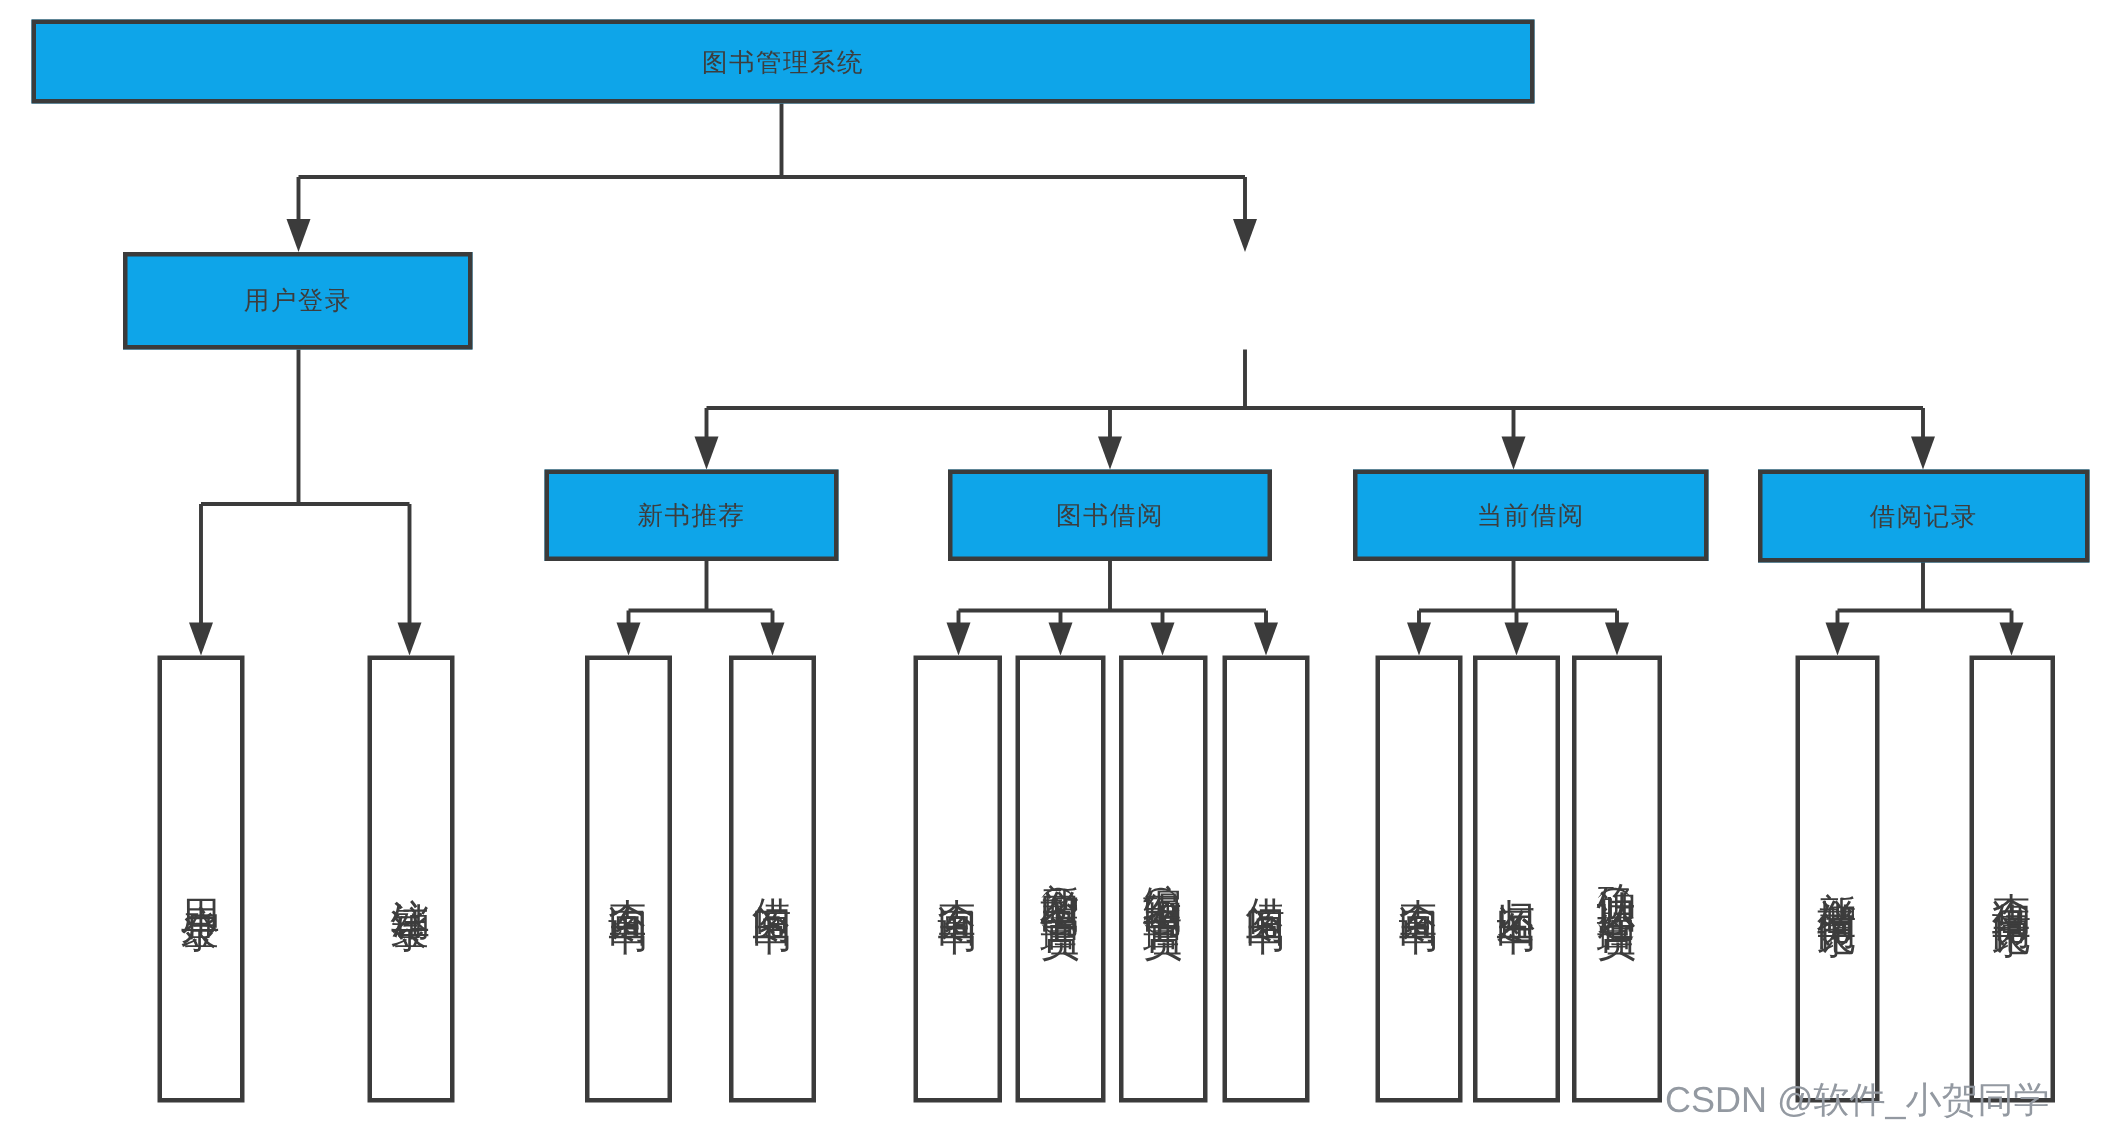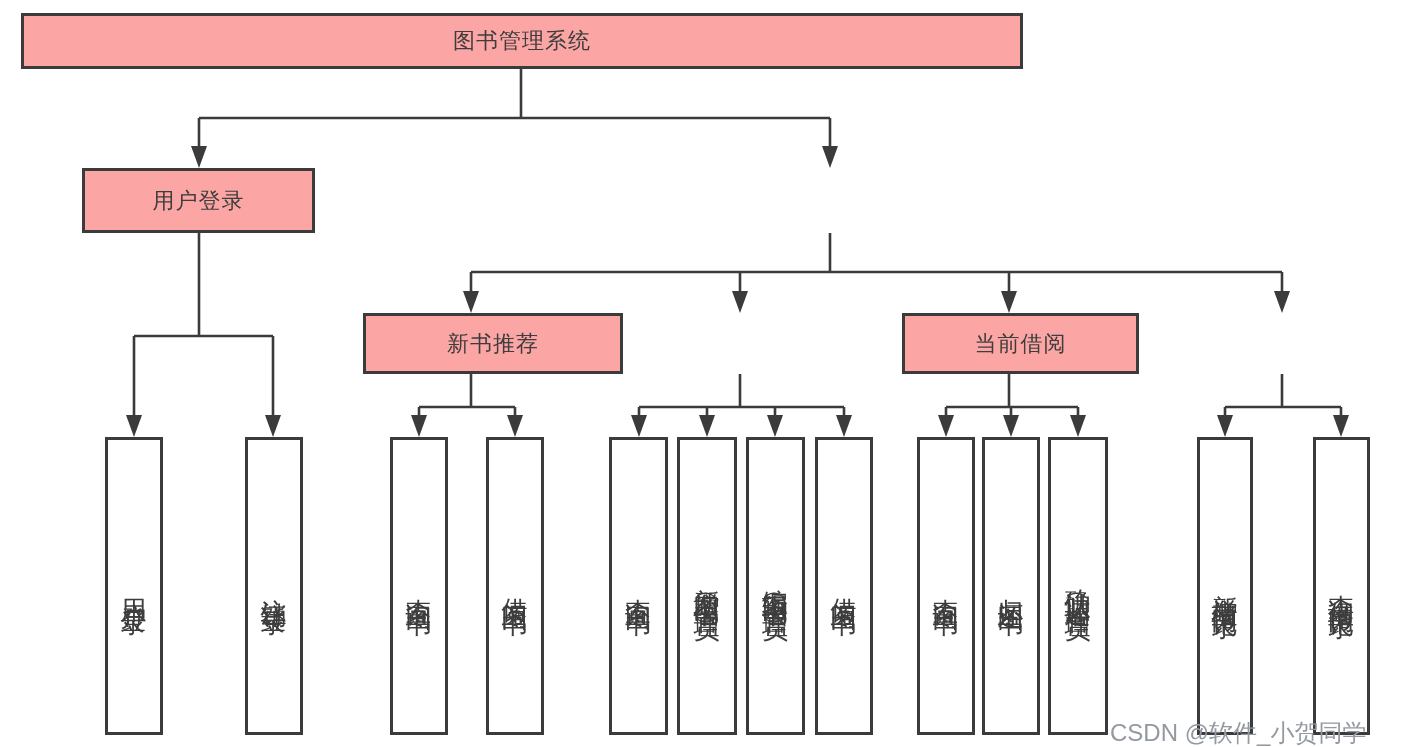--- a/index.html
+++ b/index.html
@@ -14,23 +14,23 @@
     width:1405px;height:747px;
     background:var(--bg);
     font-family:"Liberation Sans",sans-serif;
     overflow:hidden;
   }
   svg.wires{position:absolute;left:0;top:0;width:1405px;height:747px;pointer-events:none;}
   .ln{stroke:var(--line);stroke-width:2.6;fill:none;}
   .ah{fill:var(--line);stroke:none;}
   .hnode{
     position:absolute;box-sizing:border-box;
-    border:3px solid var(--line);background:#fca5a5;
+    border:3px solid var(--line);background:#0ea5e9;
     display:flex;align-items:center;justify-content:center;
-    font-size:22px;color:var(--text);letter-spacing:1px;
+    font-size:17px;color:var(--text);letter-spacing:1px;
     white-space:nowrap;
   }
   .vnode{
     position:absolute;box-sizing:border-box;
     border:3px solid var(--line);background:#fff;
     top:437px;height:298px;
     display:flex;align-items:center;justify-content:center;
   }
   .vnode .vtxt{
     writing-mode:vertical-rl;text-orientation:mixed;
@@ -81,22 +81,24 @@
 
     <path class="ln" d="M1282,374 L1282,407 M1225,407 L1341,407 M1225,407 L1225,430 M1341,407 L1341,430"></path>
     <polygon class="ah" points="1217,415 1233,415 1225,437"></polygon>
     <polygon class="ah" points="1333,415 1349,415 1341,437"></polygon>
   </svg>
 
   <div class="hnode" style="left:21px;top:13px;width:1002px;height:56px;">图书管理系统</div>
 
   <div class="hnode" style="left:82px;top:168px;width:233px;height:65px;">用户登录</div>
 
-  <div class="hnode" style="left:363px;top:313px;width:260px;height:61px;">新书推荐</div>
+  <div class="hnode" style="left:363px;top:313px;width:196px;height:61px;">新书推荐</div>
+  <div class="hnode" style="left:632px;top:313px;width:216px;height:61px;">图书借阅</div>
   <div class="hnode" style="left:902px;top:313px;width:237px;height:61px;">当前借阅</div>
+  <div class="hnode" style="left:1172px;top:313px;width:221px;height:62px;">借阅记录</div>
 
   <div class="vnode" style="left:105px;width:58px;">
     <span class="vtxt">用户登录</span>
   </div>
   <div class="vnode" style="left:245px;width:58px;">
     <span class="vtxt">注销登录</span>
   </div>
 
   <div class="vnode" style="left:390px;width:58px;">
     <span class="vtxt">查询图书</span>

